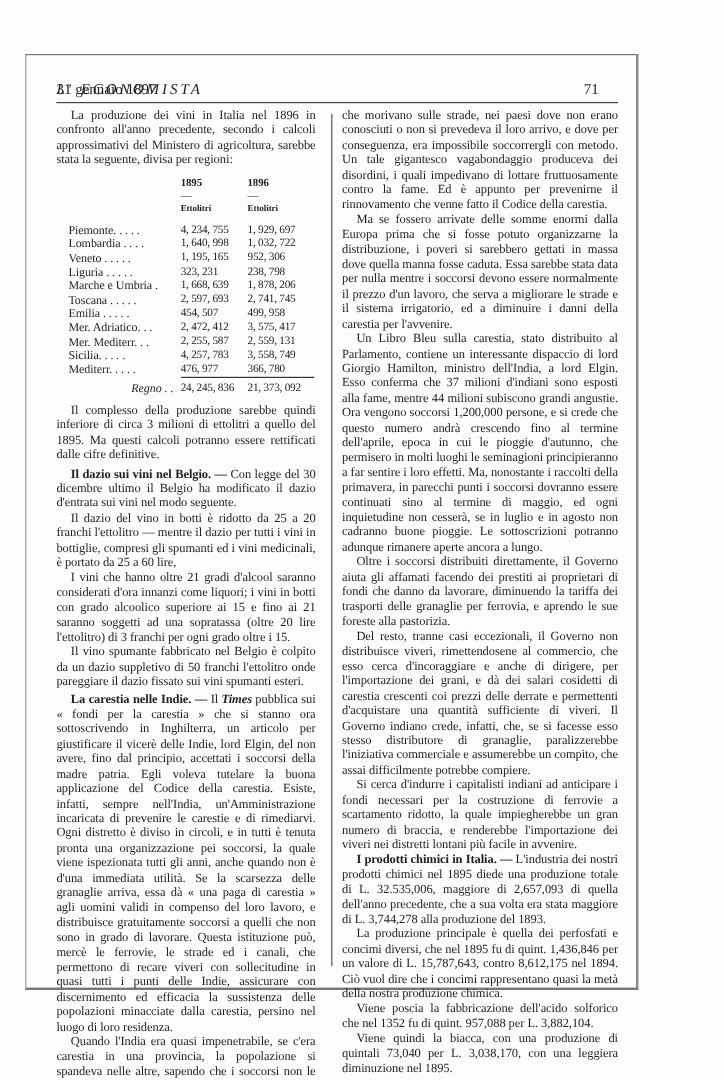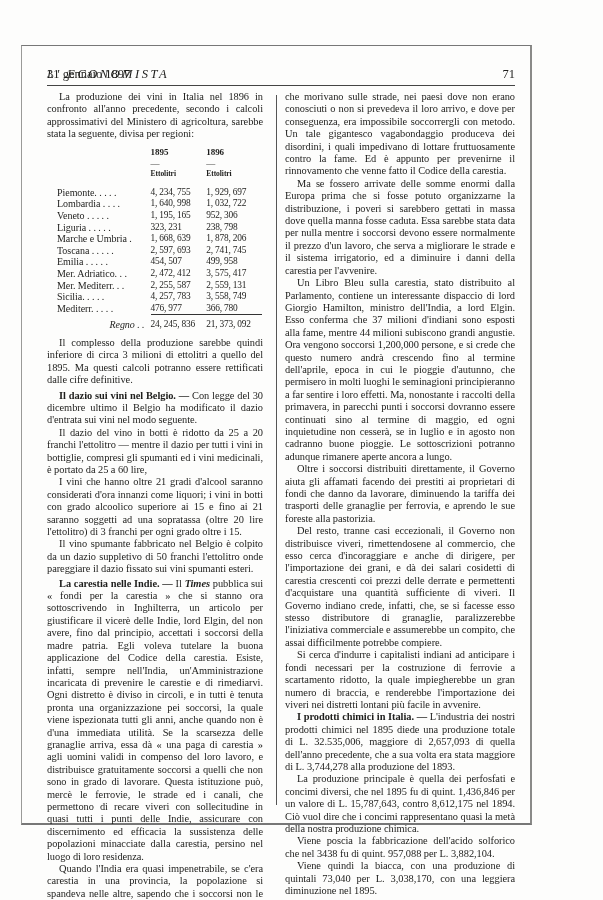--- a/index.html
+++ b/index.html
@@ -12,21 +12,21 @@
     border-left:1px solid #9a9a98; border-right:2px solid #8a8a88;
     border-top:1px solid #777; border-bottom:2px solid #777;
     box-sizing:border-box;
   }
   .header {
     position:absolute; left:47px; top:65px; width:468px; height:22px;
     font-size:12.5px; line-height:18px;
   }
   .header .date { position:absolute; left:0; top:0; }
   .header .title { position:absolute; left:0; width:100%; text-align:left; top:0; letter-spacing:2.5px;font-style:italic; }
-  .header .page { position:absolute; right:0; top:0; }
+  .header .page { position:absolute; right:16px; top:0; }
   .header-rule { position:absolute; left:47px; top:85px; width:468px; border-top:1px solid #444; }
   .col {
     position:absolute; top:91px; font-size:10.4px; line-height:12.4px;
     text-align:justify; letter-spacing:-0.05px;
   }
   .col.left { left:47px; width:216px; }
   .col.right { left:285px; width:230px; }
   .divider { position:absolute; left:276px; top:95px; height:710px; border-left:1px solid #555; }
   p { margin:0; text-indent:12px; }
   .bold { font-weight:bold; }
@@ -154,15 +154,15 @@
 
 <div class="col right">
   <p style="text-indent:0">che morivano sulle strade, nei paesi dove non erano conosciuti o non si prevedeva il loro arrivo, e dove per conseguenza, era impossibile soccorrergli con metodo. Un tale gigantesco vagabondaggio produceva dei disordini, i quali impedivano di lottare fruttuosamente contro la fame. Ed è appunto per prevenirne il rinnovamento che venne fatto il Codice della carestia.</p>
   <p>Ma se fossero arrivate delle somme enormi dalla Europa prima che si fosse potuto organizzarne la distribuzione, i poveri si sarebbero gettati in massa dove quella manna fosse caduta. Essa sarebbe stata data per nulla mentre i soccorsi devono essere normalmente il prezzo d'un lavoro, che serva a migliorare le strade e il sistema irrigatorio, ed a diminuire i danni della carestia per l'avvenire.</p>
   <p>Un Libro Bleu sulla carestia, stato distribuito al Parlamento, contiene un interessante dispaccio di lord Giorgio Hamilton, ministro dell'India, a lord Elgin. Esso conferma che 37 milioni d'indiani sono esposti alla fame, mentre 44 milioni subiscono grandi angustie. Ora vengono soccorsi 1,200,000 persone, e si crede che questo numero andrà crescendo fino al termine dell'aprile, epoca in cui le pioggie d'autunno, che permisero in molti luoghi le seminagioni principieranno a far sentire i loro effetti. Ma, nonostante i raccolti della primavera, in parecchi punti i soccorsi dovranno essere continuati sino al termine di maggio, ed ogni inquietudine non cesserà, se in luglio e in agosto non cadranno buone pioggie. Le sottoscrizioni potranno adunque rimanere aperte ancora a lungo.</p>
   <p>Oltre i soccorsi distribuiti direttamente, il Governo aiuta gli affamati facendo dei prestiti ai proprietari di fondi che danno da lavorare, diminuendo la tariffa dei trasporti delle granaglie per ferrovia, e aprendo le sue foreste alla pastorizia.</p>
   <p>Del resto, tranne casi eccezionali, il Governo non distribuisce viveri, rimettendosene al commercio, che esso cerca d'incoraggiare e anche di dirigere, per l'importazione dei grani, e dà dei salari cosidetti di carestia crescenti coi prezzi delle derrate e permettenti d'acquistare una quantità sufficiente di viveri. Il Governo indiano crede, infatti, che, se si facesse esso stesso distributore di granaglie, paralizzerebbe l'iniziativa commerciale e assumerebbe un compito, che assai difficilmente potrebbe compiere.</p>
   <p>Si cerca d'indurre i capitalisti indiani ad anticipare i fondi necessari per la costruzione di ferrovie a scartamento ridotto, la quale impiegherebbe un gran numero di braccia, e renderebbe l'importazione dei viveri nei distretti lontani più facile in avvenire.</p>
   <p><span class="bold">I prodotti chimici in Italia. —</span><span> L'industria dei nostri prodotti chimici nel 1895 diede una produzione totale di L. 32.535,006, maggiore di 2,657,093 di quella dell'anno precedente, che a sua volta era stata maggiore di L. 3,744,278 alla produzione del 1893.</span></p>
   <p>La produzione principale è quella dei perfosfati e concimi diversi, che nel 1895 fu di quint. 1,436,846 per un valore di L. 15,787,643, contro 8,612,175 nel 1894. Ciò vuol dire che i concimi rappresentano quasi la metà della nostra produzione chimica.</p>
-  <p>Viene poscia la fabbricazione dell'acido solforico che nel 3438 fu di quint. 957,088 per L. 3,882,104.</p>
+  <p>Viene poscia la fabbricazione dell'acido solforico che nel 1352 fu di quint. 957,088 per L. 3,882,104.</p>
   <p>Viene quindi la biacca, con una produzione di quintali 73,040 per L. 3,038,170, con una leggiera diminuzione nel 1895.</p>
 </div>
 
 </body></html>

